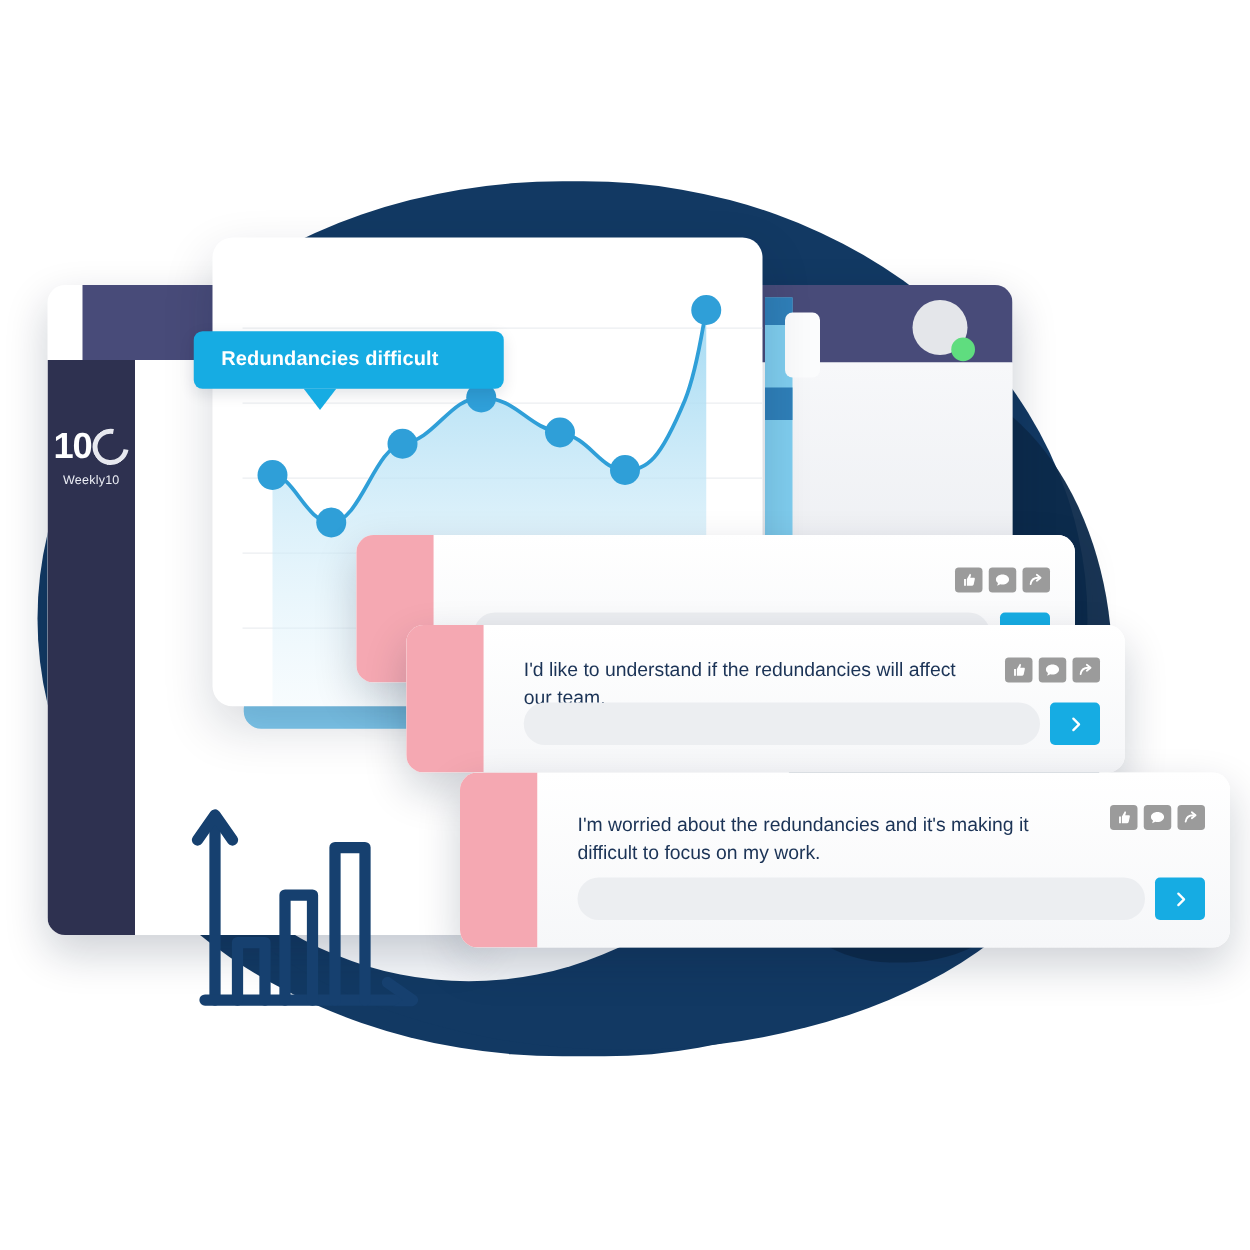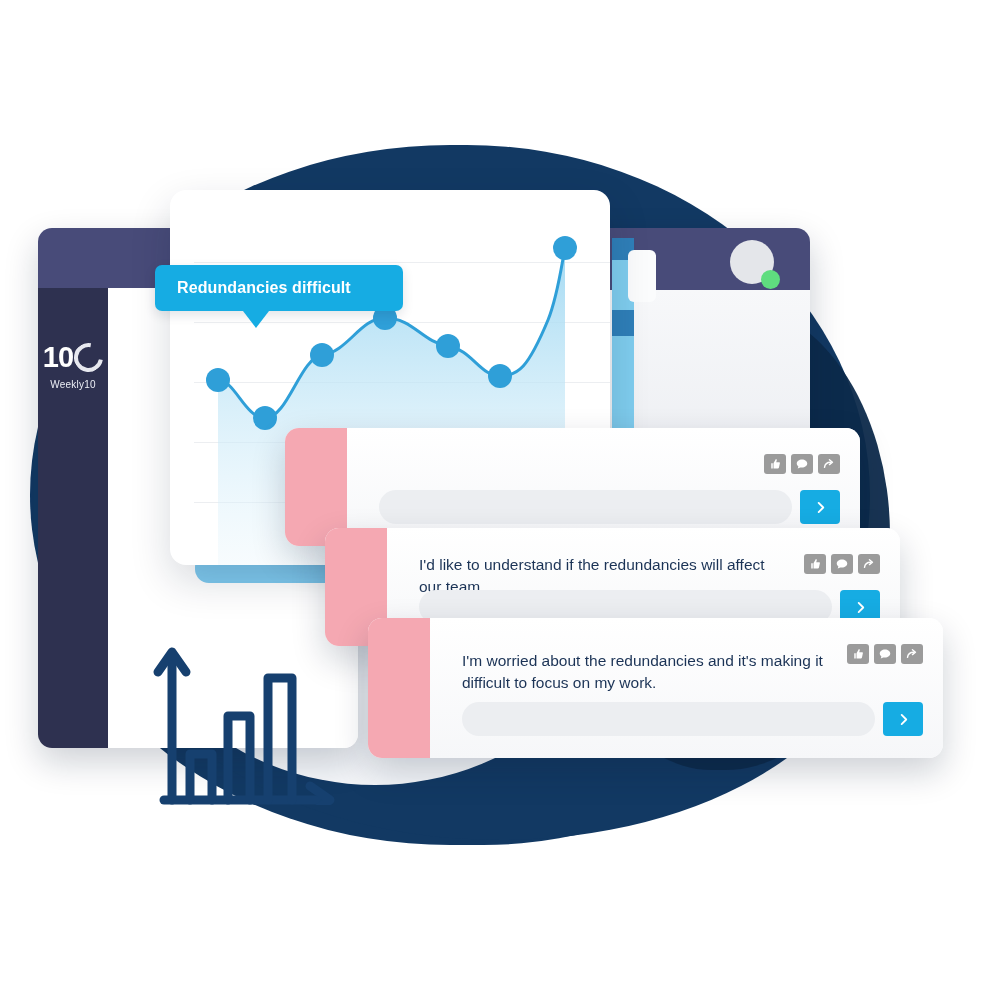--- a/index.html
+++ b/index.html
@@ -28,20 +28,21 @@
   .halo{
     position:absolute;left:95px;top:225px;width:560px;height:560px;
     background:#f4f6f9;border-radius:50%;
   }
 
   
   .win-left{
     position:absolute;left:38px;top:228px;width:320px;height:520px;
     background:#ffffff;border-radius:14px;overflow:hidden;
     box-shadow:0 14px 34px rgba(10,25,50,.20);
+    padding-left:28px;
   }
   .win-left .hdr{height:60px;background:#484b79;}
   .win-left .side{
     position:absolute;left:0;top:60px;width:70px;bottom:0;background:#2e3150;
   }
   .logo{
     position:absolute;left:0;top:115px;width:70px;text-align:center;color:#fff;
   }
   .logo .mark{
     font-size:29px;font-weight:700;letter-spacing:-1px;line-height:1;
@@ -148,22 +149,22 @@
   .reply-input{
     flex:1;background:#eceef1;border-radius:17px;border:none;
     font-family:"Liberation Sans",sans-serif;font-size:13px;padding:0 16px;color:#1b3356;
   }
   .send-btn{
     width:40px;height:34px;background:#16ace3;border-radius:4px;border:none;
     display:flex;align-items:center;justify-content:center;cursor:pointer;
   }
 
   .m1{left:285px;top:428px;width:575px;height:118px;}
-  .m2{left:325px;top:528px;width:575px;height:118px;}
-  .m3{left:368px;top:618px;width:575px;height:140px;}
+  .m2{left:325px;top:500px;width:575px;height:118px;}
+  .m3{left:368px;top:618px;width:575px;height:140px;padding-left:41px;}
   .m3 .text{top:32px;}
 
   svg{display:block;}
 </style>
 </head>
 <body>
 
 <div class="stage">
 
   <div class="blob"></div>

